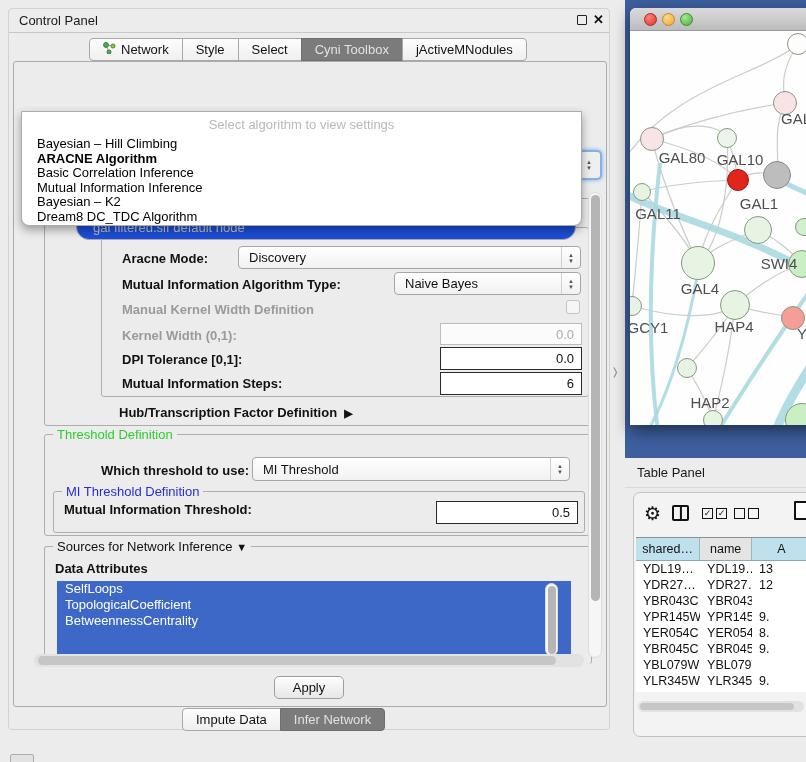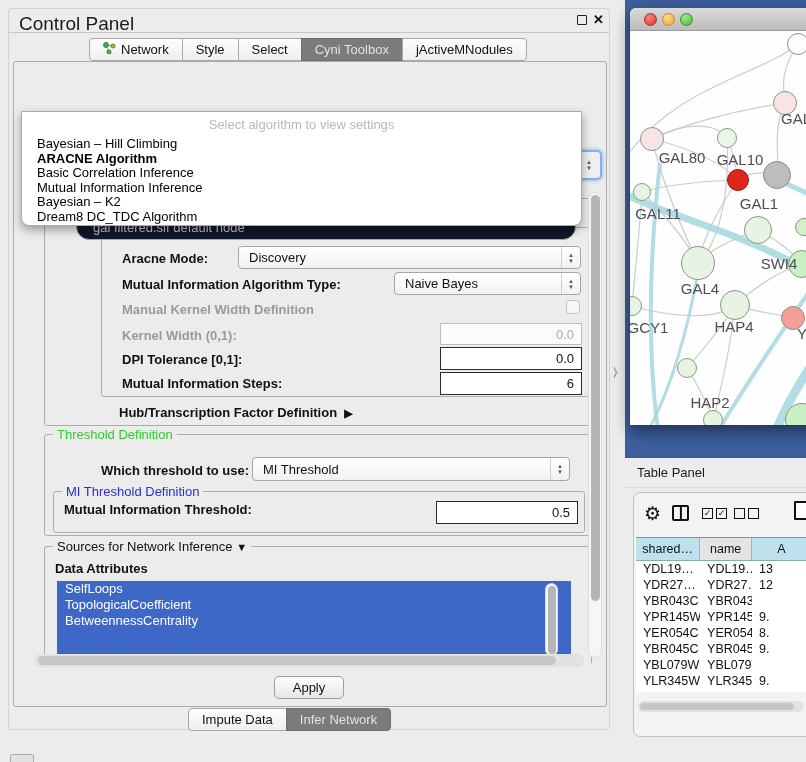--- a/index.html
+++ b/index.html
@@ -4,40 +4,40 @@
 <style>
   * { box-sizing: border-box; margin: 0; padding: 0; }
   html,body { width:806px; height:762px; overflow:hidden; background:#ECECEC;
     font-family:"Liberation Sans", sans-serif; font-size:13px; color:#111; }
   .abs { position:absolute; }
 
   
   #control-panel { left:8px; top:8px; width:602px; height:722px; background:#ECECEC;
     border:1px solid #D2D2D2; border-radius:4px; }
   #cp-titlebar { left:0; top:0; right:0; height:24px; border-bottom:1px solid #C6C6C6; }
-  #cp-title { left:10px; top:4px; font-size:19px; color:#1A1A1A; }
+  #cp-title { left:10px; top:4px; font-size:13px; color:#1A1A1A; }
   #float-icon { right:22px; top:6px; width:10px; height:10px; border:1.5px solid #222; border-radius:1px; }
   #cp-close { right:5px; top:3px; font-size:13px; font-weight:bold; color:#111; }
 
   
   .tabbar { display:flex; height:23px; }
   #top-tabs { left:80px; top:29px; }
-  #bottom-tabs { left:145px; top:699px;padding-left:34px; }
+  #bottom-tabs { left:139px; top:699px;padding-left:34px; }
   .tab { display:flex; align-items:center; gap:5px; padding:0 13px; background:linear-gradient(#FDFDFD,#EFEFEF);
     border:1px solid #A8A8A8; margin-left:-1px; font-size:13px; color:#111; white-space:nowrap; }
   .tab:first-child { border-radius:4px 0 0 4px; margin-left:0; }
   .tab:last-child { border-radius:0 4px 4px 0; }
   .tab.sel { background:#7B7B7B; color:#E2E2E2; border-color:#6E6E6E; }
 
   
   #cp-body { left:4px; top:52px; width:594px; height:646px; border:1px solid #ABABAB; border-radius:3px; background:#ECECEC; }
 
   
   #net-combo { left:62px; top:152px; width:500px; height:26px; border:1px solid #AAA; border-radius:13px;
-    background:#0f172a; z-index:5; display:flex; align-items:center; padding-left:16px; color:#C2C2C2; }
+    background:#1d4ed8; z-index:5; display:flex; align-items:center; padding-left:16px; color:#C2C2C2; }
   #focused-stepper { left:562px; top:88px; width:26px; height:30px; border:2px solid #84B1E8; border-radius:5px;
     box-shadow:0 0 4px #7AA8E8; background:#EFEFEF; z-index:5; display:flex; flex-direction:column;
     align-items:center; justify-content:center; font-size:6px; line-height:6px; color:#555; }
 
   
   #algo-dropdown { left:7px; top:49px; width:561px; height:115px; background:#FFF; border:1px solid #ABABAB;
     border-radius:0 0 8px 8px; box-shadow:0 4px 10px rgba(0,0,0,0.35); z-index:60; }
   #dd-prompt { text-align:center; color:#B9B9B9; padding-top:5px; height:25px; font-size:13px; }
   .dd-item { height:14.6px; line-height:14.6px; padding-left:15px; font-size:13px; color:#000; white-space:nowrap; }
   .dd-item.sel { font-weight:bold; }

